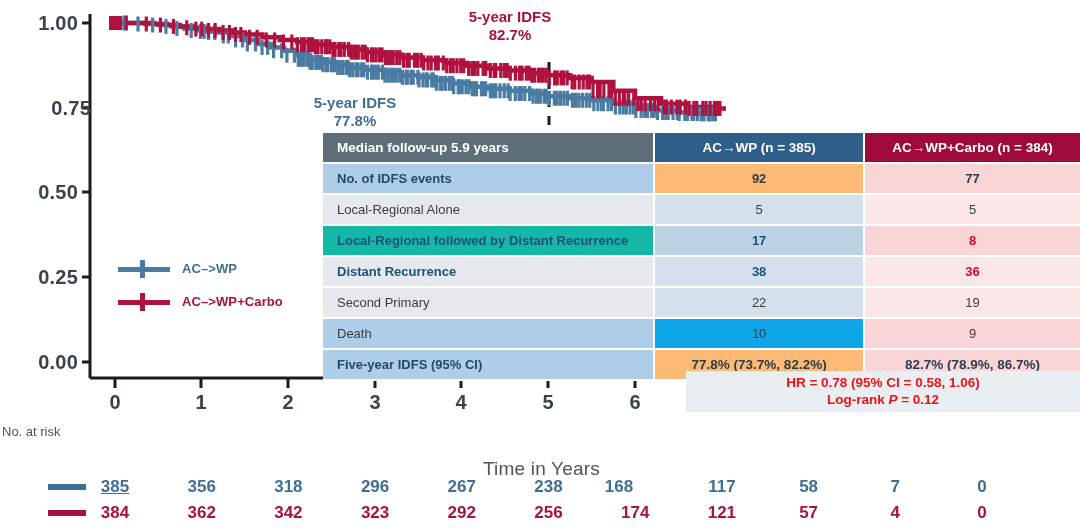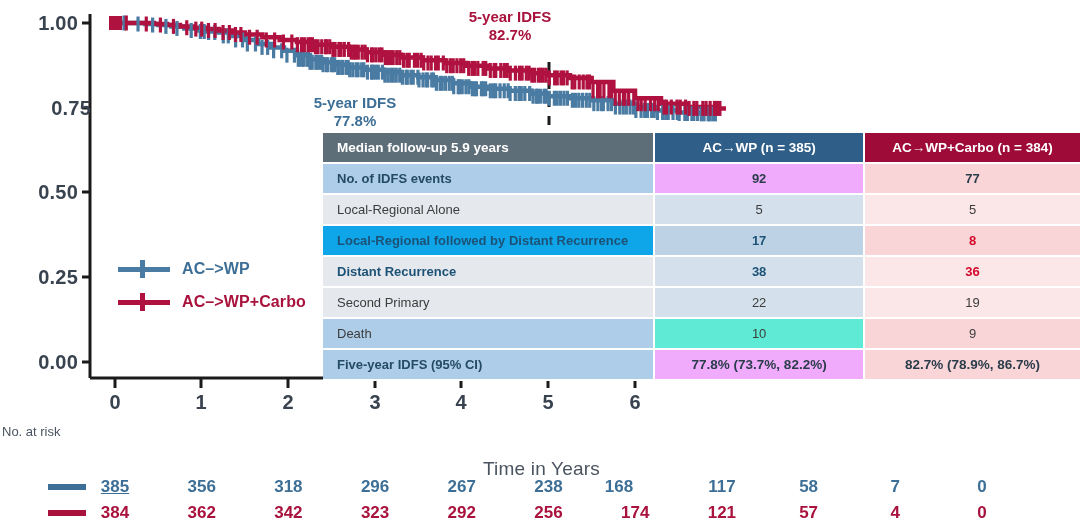--- a/index.html
+++ b/index.html
@@ -48,21 +48,21 @@
   }
   .anno.red{color:#a8123c;}
   .anno.blue{color:#3d6f96;}
 
   
   .legend{position:absolute;left:118px;top:252px;}
   .legend-row{display:flex;align-items:center;height:33px;}
   .legend-mark{width:52px;height:20px;position:relative;margin-right:12px;}
   .legend-mark .bar{position:absolute;left:0;top:8px;width:52px;height:5px;}
   .legend-mark .tickm{position:absolute;left:22px;top:1px;width:5px;height:18px;}
-  .legend-label{font-size:16px;font-weight:bold;letter-spacing:.1px;}
+  .legend-label{font-size:13px;font-weight:bold;letter-spacing:.1px;}
   .legend-row.blue .bar,.legend-row.blue .tickm{background:#4a7ba3;}
   .legend-row.blue .legend-label{color:#3d6f96;}
   .legend-row.red .bar,.legend-row.red .tickm{background:#b01240;}
   .legend-row.red .legend-label{color:#a8123c;}
 
   
   .tbl{
     position:absolute;
     left:323px;top:133px;
     width:757px;
@@ -81,29 +81,29 @@
   .tbl td:last-child{border-right:none;}
   .c-label{width:362px;}
   .c-num{width:226px;text-align:center;}
 
   .hdr-label{background:#5e6e78;color:#ffffff;font-weight:bold;font-size:13.5px;padding-left:10px;}
   .hdr-blue{background:#2f5f88;color:#ffffff;font-weight:bold;font-size:13.5px;}
   .hdr-red{background:#9e0b39;color:#ffffff;font-weight:bold;font-size:13.5px;}
 
   .lbl-strong{background:#aecde9;color:#244b66;font-weight:bold;padding-left:10px;}
   .lbl-plain-gray{background:#e5e9ed;color:#3c3c3c;font-weight:normal;padding-left:28px;}
-  .lbl-bold-blue{background:#0ea5e9;color:#1d5277;font-weight:bold;padding-left:28px;}
+  .lbl-bold-blue{background:#14b8a6;color:#1d5277;font-weight:bold;padding-left:28px;}
   .lbl-bold-blue-gray{background:#e5e9ed;color:#1d5277;font-weight:bold;padding-left:28px;}
   .lbl-plain-blue{background:#aecde9;color:#3c3c3c;font-weight:normal;padding-left:28px;}
 
-  .v-blue-strong{background:#f0abfc;color:#2b3c4b;font-weight:bold;}
+  .v-blue-strong{background:#fdba74;color:#2b3c4b;font-weight:bold;}
   .v-blue-plain{background:#d4e1ec;color:#3c3c3c;font-weight:normal;}
   .v-blue-bold{background:#bdd3e5;color:#1d5277;font-weight:bold;}
   .v-blue-bold2{background:#d4e1ec;color:#1d5277;font-weight:bold;}
-  .v-blue-plain2{background:#5eead4;color:#3c3c3c;font-weight:normal;}
+  .v-blue-plain2{background:#0ea5e9;color:#3c3c3c;font-weight:normal;}
 
   .v-red-strong{background:#f9d5d8;color:#2b3c4b;font-weight:bold;}
   .v-red-plain{background:#fbe6e8;color:#3c3c3c;font-weight:normal;}
   .v-red-bold{background:#f9d5d8;color:#d3082a;font-weight:bold;}
   .v-red-bold2{background:#fbe6e8;color:#d3082a;font-weight:bold;}
   .v-red-plain2{background:#f9d5d8;color:#3c3c3c;font-weight:normal;}
 
   .v-ci{font-size:13.5px;font-weight:bold;}
 
   .stat-box{
@@ -557,20 +557,24 @@
       <td class="c-num v-red-plain2">9</td>
     </tr>
     <tr>
       <td class="c-label lbl-strong">Five-year IDFS (95% CI)</td>
       <td class="c-num v-blue-strong v-ci">77.8% (73.7%, 82.2%)</td>
       <td class="c-num v-red-strong v-ci">82.7% (78.9%, 86.7%)</td>
     </tr>
   </tbody>
     </table>
 
+  <div class="stat-box">
+    <div class="stat-line">HR = 0.78 (95% CI = 0.58, 1.06)</div>
+    <div class="stat-line"><span>Log-rank </span><span class="ital">P</span><span> = 0.12</span></div>
+  </div>
 
   <div class="risk-title">No. at risk</div>
   <div id="at-risk-area">
       <div class="risk-mark" style="left: 48px; top: 484px; background: rgb(61, 111, 150);"></div>
       <div class="risk-num blue" style="left: 92px; top: 477px; text-decoration: underline;">385</div>
       <div class="risk-num blue" style="left: 178.7px; top: 477px;">356</div>
       <div class="risk-num blue" style="left: 265.4px; top: 477px;">318</div>
       <div class="risk-num blue" style="left: 352.1px; top: 477px;">296</div>
       <div class="risk-num blue" style="left: 438.8px; top: 477px;">267</div>
       <div class="risk-num blue" style="left: 525.5px; top: 477px;">238</div>

